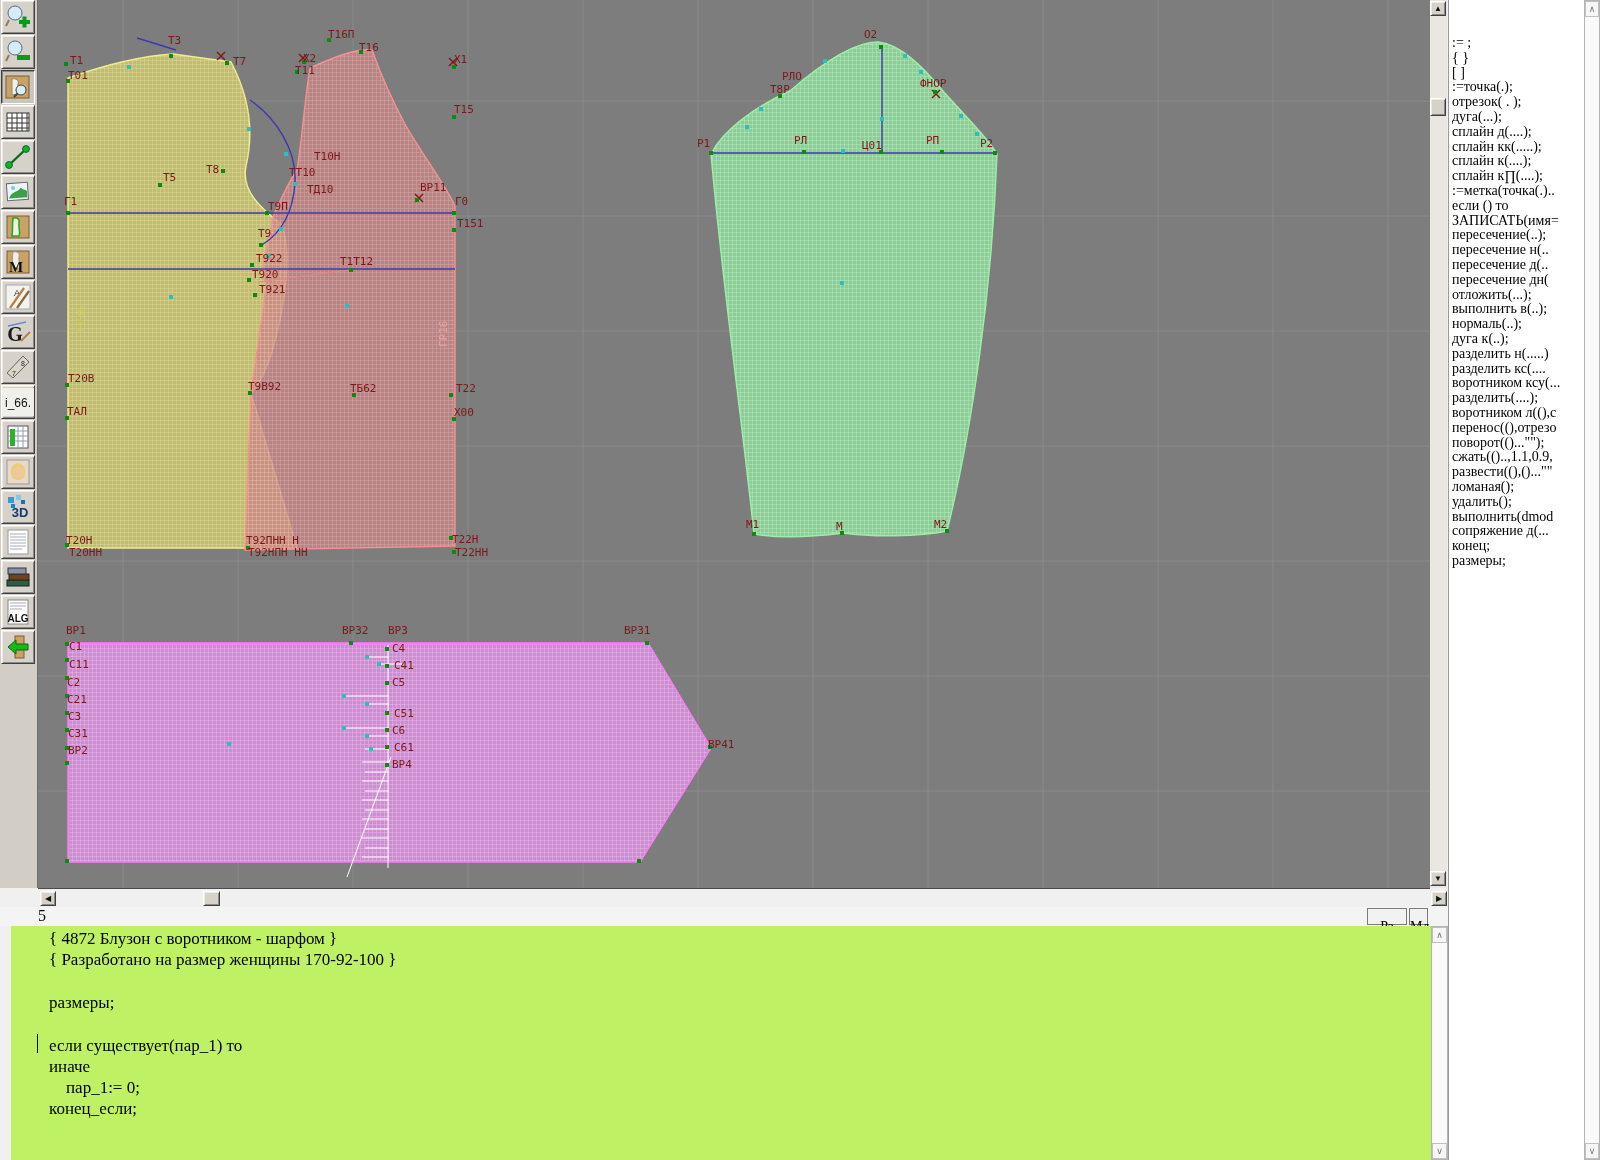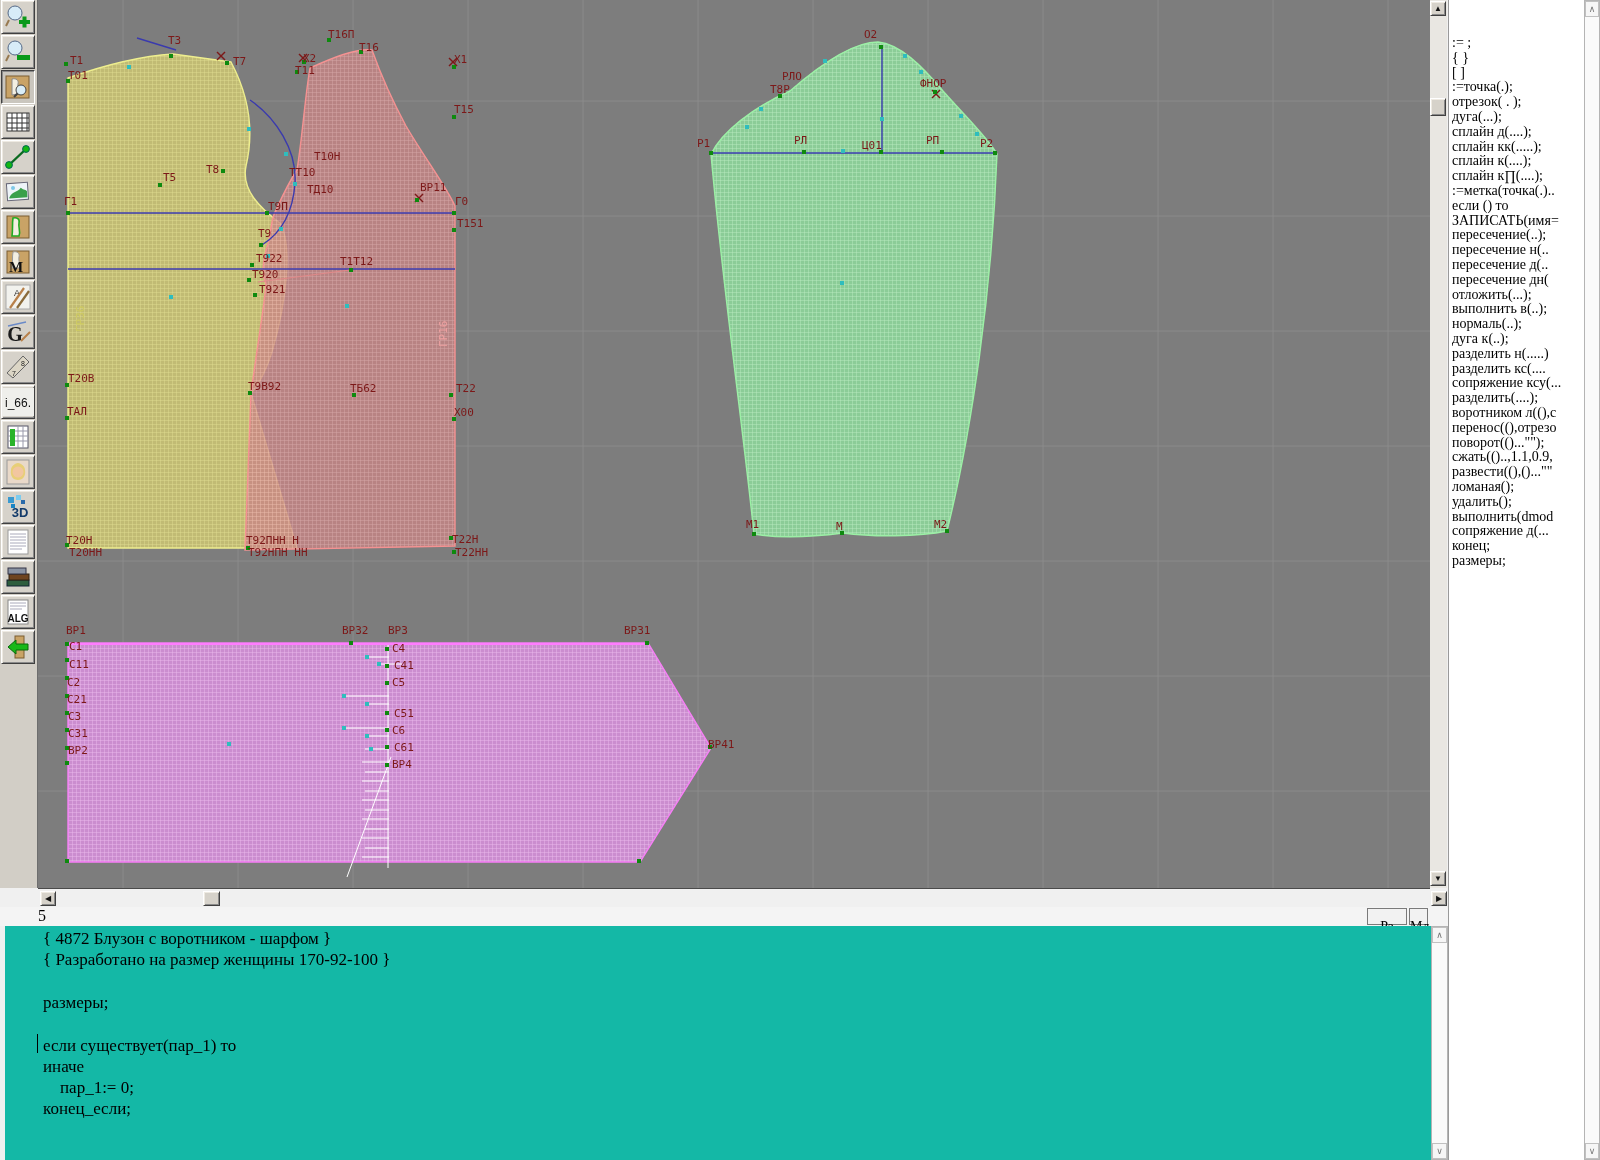--- a/index.html
+++ b/index.html
@@ -30,21 +30,21 @@
   #cmdpanel{position:absolute;left:1448px;top:0;width:136px;height:1160px;background:#ffffff;border-left:1px solid #9a9a9a;box-sizing:border-box;overflow:hidden;}
   #cmdlist{position:absolute;left:3px;top:36px;width:130px;}
   .cmditem{font-family:"Liberation Serif",serif;font-size:14px;line-height:14.8px;color:#000;white-space:nowrap;cursor:default;}
   
   #statusrow{position:absolute;left:0;top:907px;width:1448px;height:19px;background:#f4f4f4;}
   #lineno{position:absolute;left:38px;top:0;font-family:"Liberation Serif",serif;font-size:16px;color:#000;}
   .minibtn{position:absolute;top:1px;height:17px;background:#f2f2f2;border:1px solid #7a7a7a;box-sizing:border-box;
       font-family:"Liberation Serif",serif;font-size:14px;line-height:14px;text-align:center;color:#000;padding-top:11px;}
   #btn-rz{left:1367px;width:40px;}
   #btn-md{left:1409px;width:19px;}
-  #editor{position:absolute;left:5px;top:926px;width:1431px;height:234px;background:#14b8a6;}
+  #editor{position:absolute;left:11px;top:926px;width:1431px;height:234px;background:#bef264;}
   .edline{position:absolute;left:38px;font-family:"Liberation Serif",serif;font-size:17px;color:#000;white-space:pre;}
   #caret{position:absolute;left:37px;top:1034px;width:1px;height:19px;background:#000;}
 </style>
 </head>
 <body>
 
 <div id="app">
 
   <div id="toolbar">
     <div class="tb">
@@ -468,21 +468,21 @@
         <div class="cmditem">пересечение(..);</div>
         <div class="cmditem">пересечение  н(..</div>
         <div class="cmditem">пересечение  д(..</div>
         <div class="cmditem">пересечение  дн(</div>
         <div class="cmditem">отложить(...);</div>
         <div class="cmditem">выполнить  в(..);</div>
         <div class="cmditem">нормаль(..);</div>
         <div class="cmditem">дуга  к(..);</div>
         <div class="cmditem">разделить  н(.....)</div>
         <div class="cmditem">разделить  кс(....</div>
-        <div class="cmditem">сопряжение  ксу(...</div>
+        <div class="cmditem">воротником  ксу(...</div>
         <div class="cmditem">разделить(....);</div>
         <div class="cmditem">воротником  л((),с</div>
         <div class="cmditem">перенос((),отрезо</div>
         <div class="cmditem">поворот(()..."");</div>
         <div class="cmditem">сжать(()..,1.1,0.9,</div>
         <div class="cmditem">развести((),()...""</div>
         <div class="cmditem">ломаная();</div>
         <div class="cmditem">удалить();</div>
         <div class="cmditem">выполнить(dmod</div>
         <div class="cmditem">сопряжение  д(...</div>

